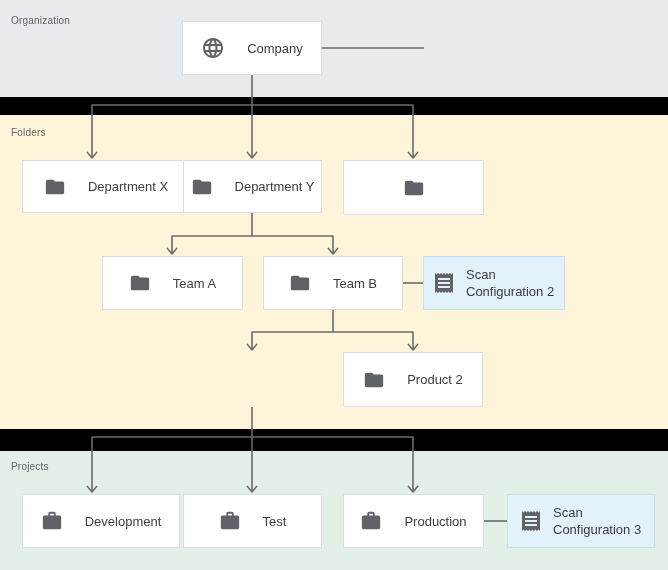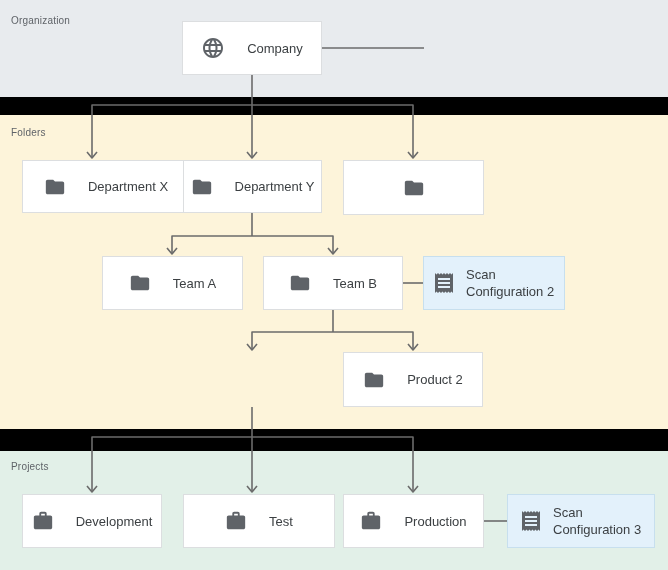--- a/index.html
+++ b/index.html
@@ -58,22 +58,22 @@
   #n-company     { left:182px; top:21px;  width:140px; height:54px; }
   #n-sc1         { left:424px; top:21px;  width:143px; height:55px; }
   #n-dept-x      { left:22px;  top:160px; width:168px; height:53px; }
   #n-dept-y      { left:183px; top:160px; width:139px; height:53px; }
   #n-shared      { left:343px; top:160px; width:141px; height:55px; }
   #n-team-a      { left:102px; top:256px; width:141px; height:54px; }
   #n-team-b      { left:263px; top:256px; width:140px; height:54px; }
   #n-sc2         { left:423px; top:256px; width:142px; height:54px; }
   #n-product-1   { left:183px; top:352px; width:139px; height:55px; }
   #n-product-2   { left:343px; top:352px; width:140px; height:55px; }
-  #n-development { left:22px;  top:494px; width:140px; height:54px; }
-  #n-test        { left:183px; top:494px; width:152px; height:54px; }
+  #n-development { left:22px;  top:494px; width:158px; height:54px; }
+  #n-test        { left:183px; top:494px; width:139px; height:54px; }
   #n-production  { left:343px; top:494px; width:141px; height:54px; }
   #n-sc3         { left:507px; top:494px; width:148px; height:54px; }
 </style>
 </head>
 <body>
 
 <div class="canvas">
 
   <div class="section sec-org"></div>
   <div class="band band-1"></div>

